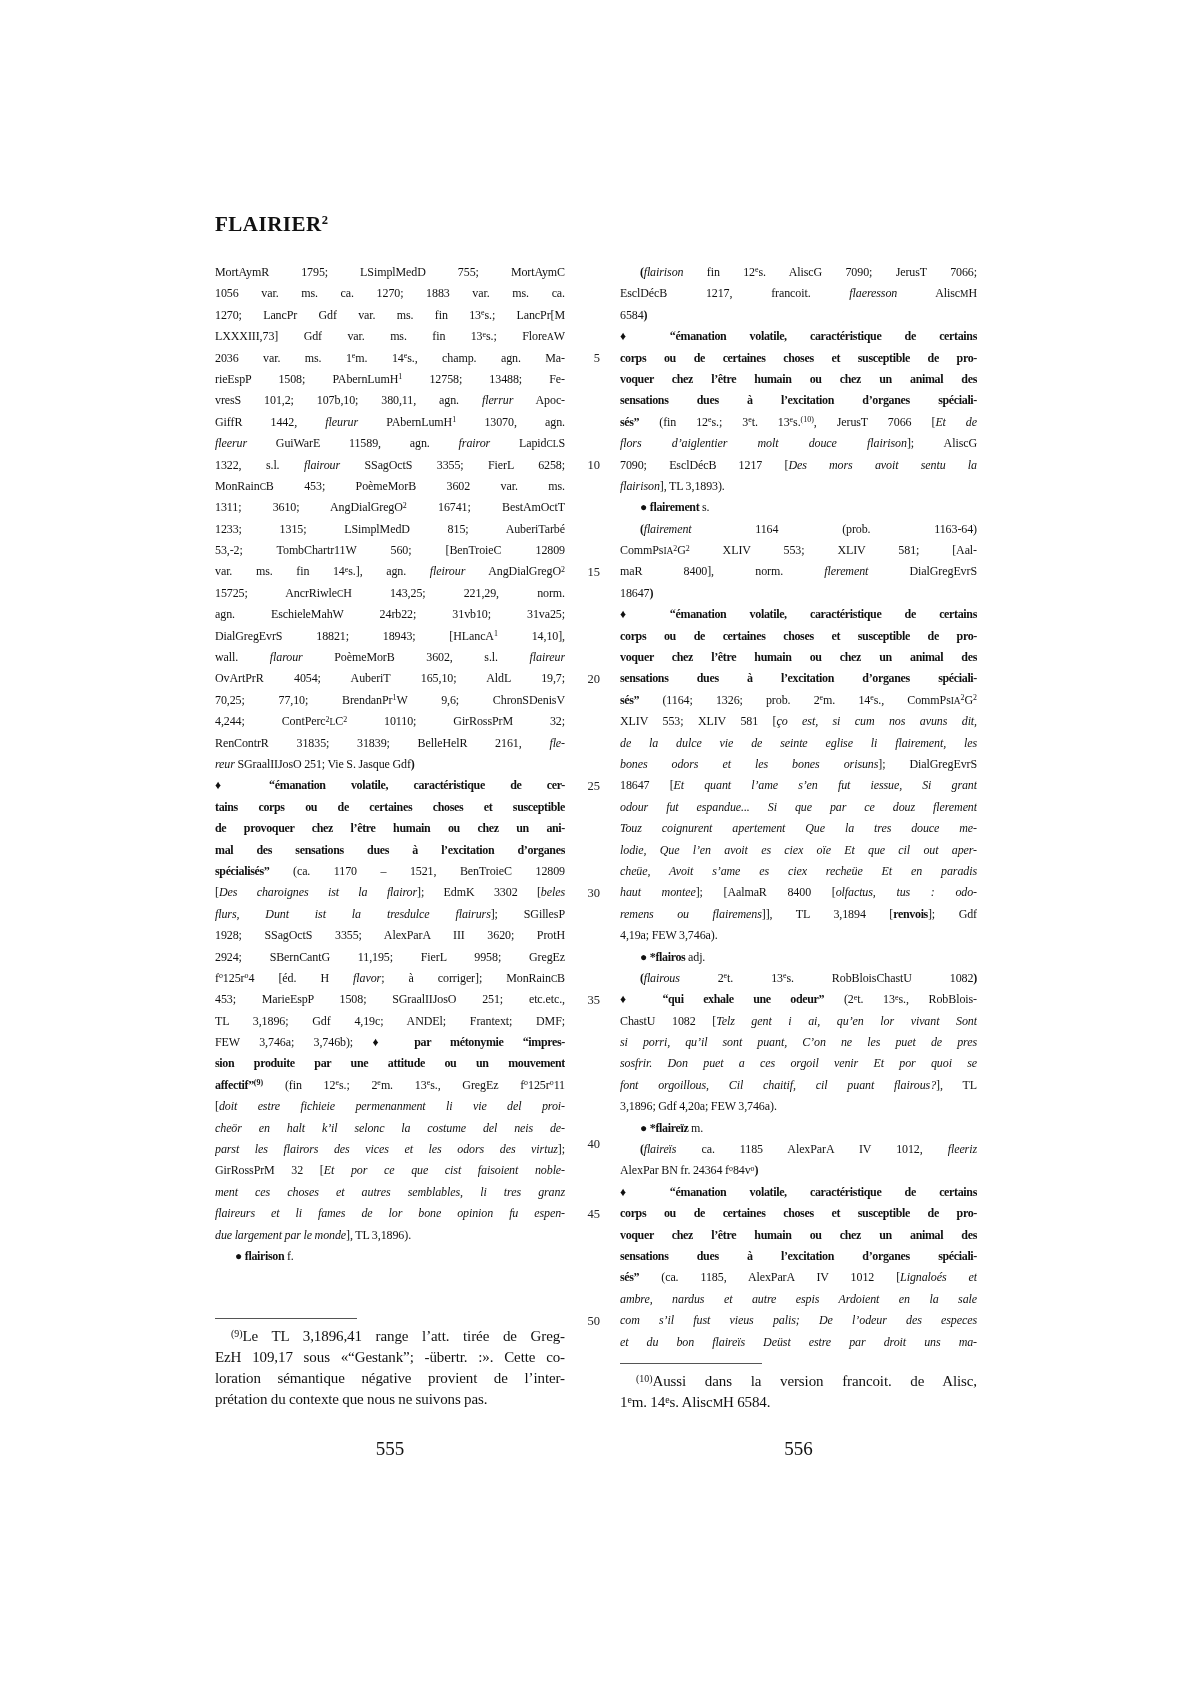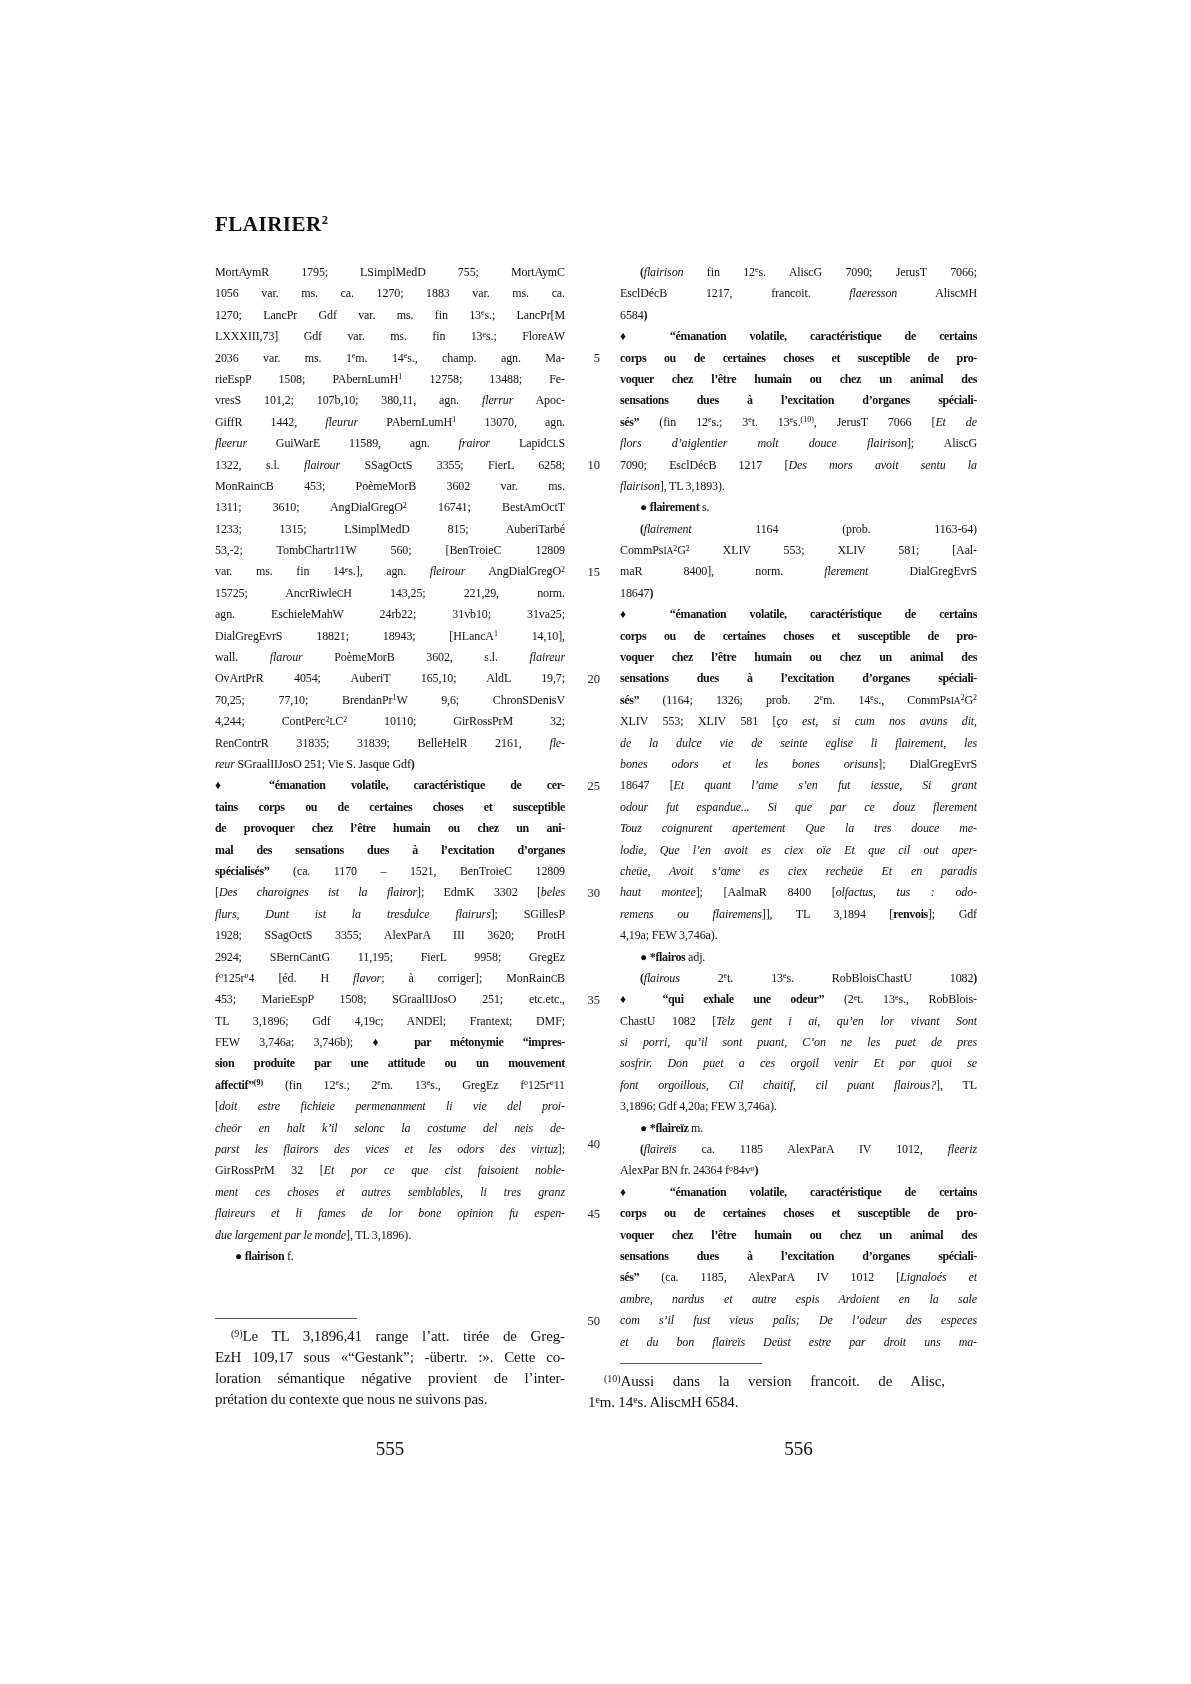--- a/index.html
+++ b/index.html
@@ -28,21 +28,21 @@
   .gnum{
     position:absolute;right:0;width:30px;text-align:right;
     font-size:12.5px;line-height:21.4px;height:21.4px;color:#222;
   }
   .fnsep{position:absolute;width:142px;border-top:1.7px solid #555;height:0;}
   .fnsep.fnsepleft{left:215px;top:1318px;}
   .fnsep.fnsepright{left:620px;top:1363px;}
   .fn{position:absolute;font-size:15px;}
   .fn .line{height:21px;line-height:21px;}
   .fn.fnleft{left:215px;top:1326px;width:350px;}
-  .fn.fnright{left:588px;top:1371px;width:357px;}
+  .fn.fnright{left:620px;top:1371px;width:357px;}
   .pagenum{position:absolute;top:1438px;font-size:19px;text-align:center;}
   .pagenum.pnleft{left:215px;width:350px;}
   .pagenum.pnright{left:620px;width:357px;}
 </style>
 </head>
 <body>
 
 <div class="page">
 
   <h1 class="headword"><span>FLAIRIER</span><sup>2</sup></h1>

